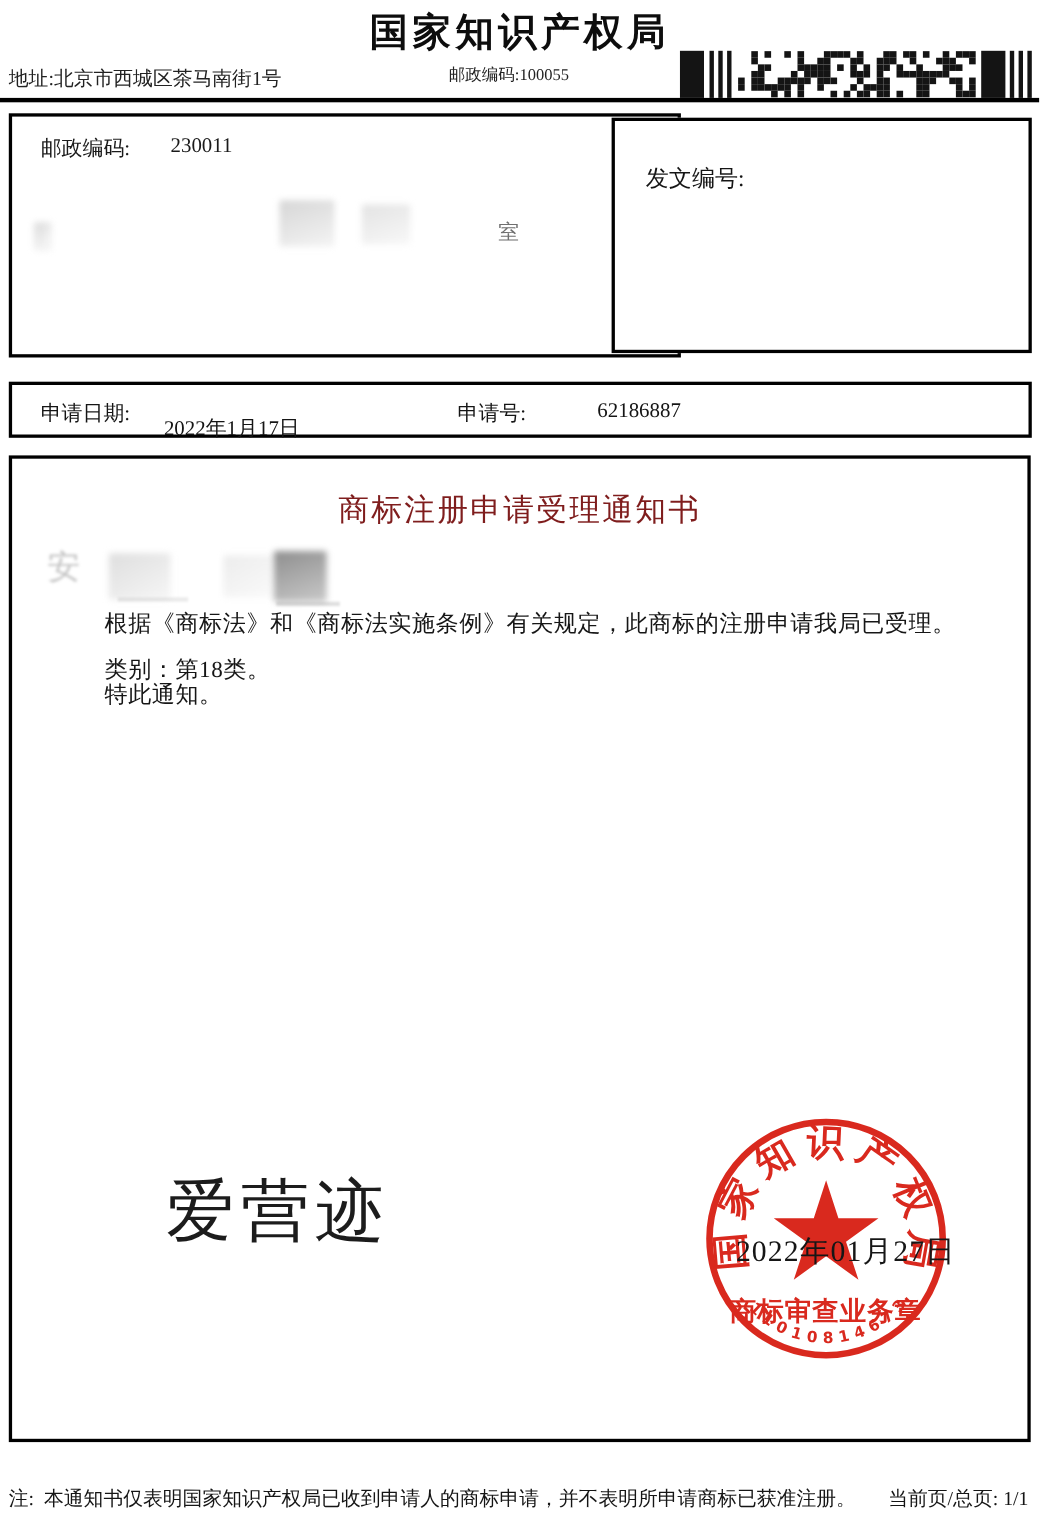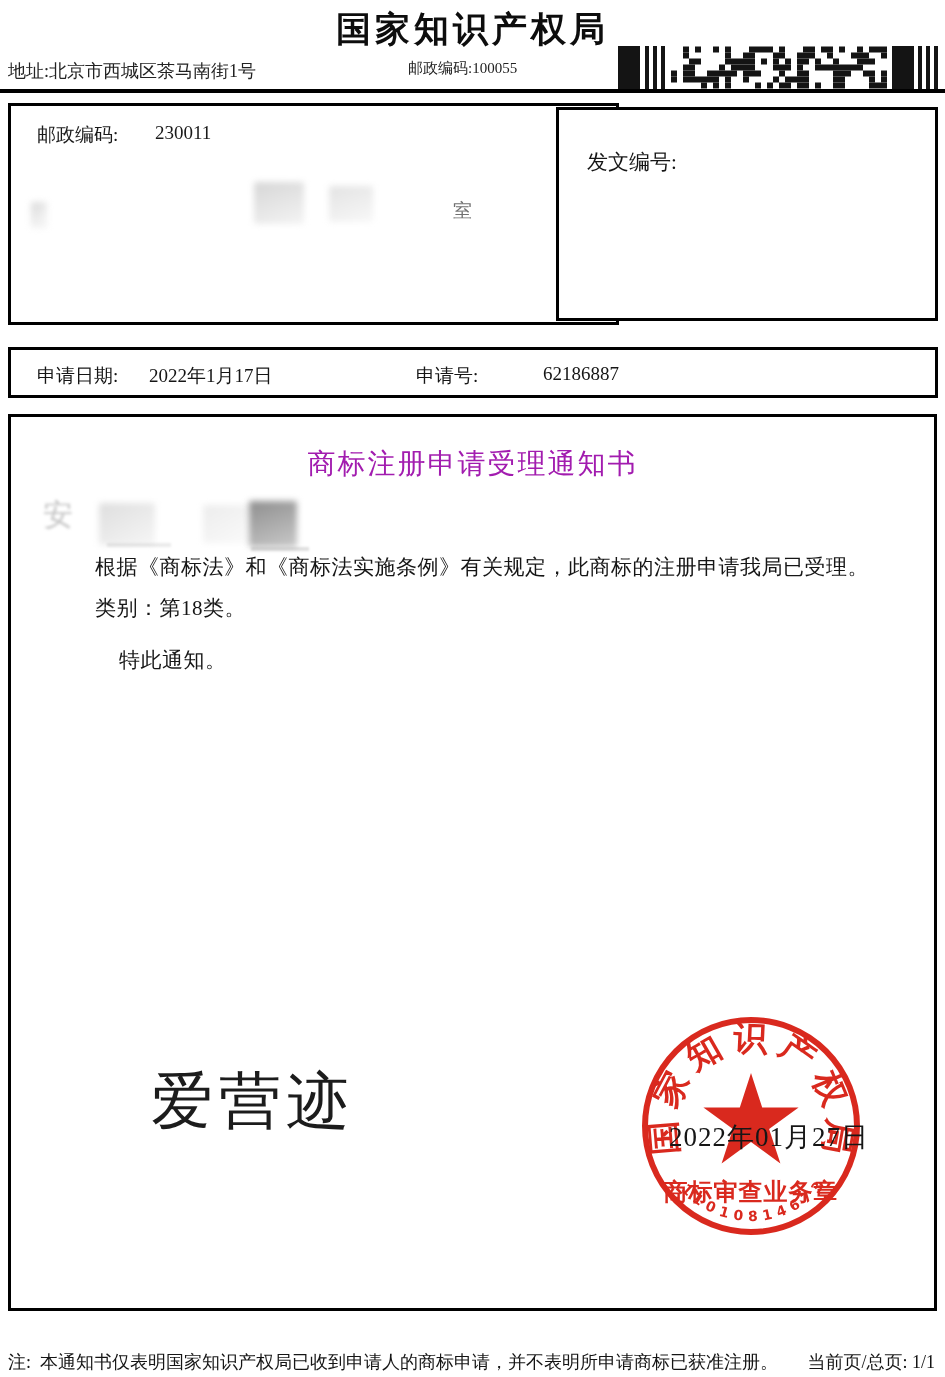--- a/index.html
+++ b/index.html
@@ -31,34 +31,34 @@
   .smudge { background:linear-gradient(135deg,#b9b9b9,#e9e9e9 70%); filter:blur(3px); border-radius:2px; }
   .sm-a { left:20px;  top:96px; width:16px; height:26px; opacity:.55; }
   .sm-b { left:243px; top:76px; width:50px; height:42px; background:linear-gradient(160deg,#d6d6d6,#f4f4f4); }
   .sm-c { left:318px; top:80px; width:44px; height:36px; background:linear-gradient(160deg,#e3e3e3,#f8f8f8); }
 
   .issue-box .issue-label { left:28px; top:38px; font-size:21px; }
   .issue-box .issue-number { left:0; top:102px; width:100%; text-align:center;
      font-size:22px; letter-spacing:1px; }
 
   .date-bar .f { top:13px; font-size:19px; }
-  .dl { left:26px; } .dv { left:138px; } .nl { left:405px; } .nv { left:508px;margin-left:24px; }
+  .dl { left:26px; } .dv { left:138px;margin-top:13px; } .nl { left:405px; } .nv { left:508px;margin-left:24px; }
 
   
   .notice-title { top:28px; left:0; width:100%; text-align:center; font-size:28px;
-     letter-spacing:2px; color:#a21caf; }
+     letter-spacing:2px; color:#7f1d1d; }
   .applicant-char { left:32px; top:78px; font-size:30px; color:#8a8a8a;
      opacity:.5; filter:blur(1.5px); }
   .ab-1 { left:88px;  top:86px; width:56px; height:42px; background:linear-gradient(150deg,#dedede,#f6f6f6); }
   .ab-2 { left:192px; top:88px; width:46px; height:38px; background:linear-gradient(150deg,#ececec,#fafafa); }
   .ab-3 { left:238px; top:84px; width:48px; height:46px; background:linear-gradient(160deg,#8e8e8e,#c9c9c9); }
   .ab-l1{ left:96px;  top:126px; width:64px; height:4px; background:rgba(0,0,0,.08); filter:blur(1px);}
   .ab-l2{ left:240px; top:130px; width:58px; height:4px; background:rgba(0,0,0,.12); filter:blur(1px);}
   .para { left:84px; font-size:21px; color:#161616; letter-spacing:.5px; }
-  .p1 { top:136px; } .p2 { top:177px; } .p3 { top:229px;margin-left:24px; }
+  .p1 { top:136px; } .p2 { top:177px; } .p3 { top:200px; }
 
   .trademark { left:140px; top:642px; font-size:62px; font-weight:normal;
      font-family:"DejaVu Sans","Liberation Sans",sans-serif; letter-spacing:6px; color:#1c1c1c; }
 
   .stamp { left:625px; top:594px; width:230px; height:230px; opacity:.95; }
   .stamp-date { left:658px; top:702px; font-size:27px; color:#161616; letter-spacing:1px; z-index:3; }
 
   
   .agent-line { top:1315px; left:8px; font-size:18px; font-weight:bold; color:#1b1b1b; }
   .note-label { top:1350px; left:8px;  font-size:18px; }

